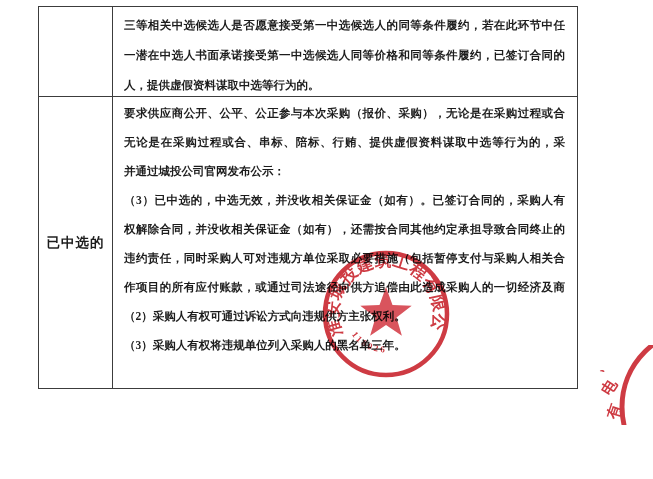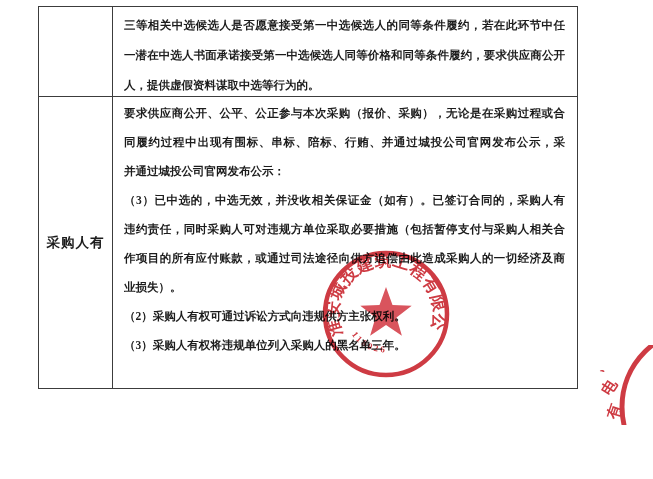--- a/index.html
+++ b/index.html
@@ -56,34 +56,34 @@
 </head>
 <body>
 
 <div class="page">
 
   <div class="doc-table">
     <div class="t-row r1">
       <div class="label-cell"></div>
       <div class="content-cell">
           <div class="line full">三等相关中选候选人是否愿意接受第一中选候选人的同等条件履约，若在此环节中任</div>
-          <div class="line full">一潜在中选人书面承诺接受第一中选候选人同等价格和同等条件履约，要求供应商公开</div>
+          <div class="line full">一潜在中选人书面承诺接受第一中选候选人同等价格和同等条件履约，已签订合同的</div>
           <div class="line">人，提供虚假资料谋取中选等行为的。</div>
         </div>
     </div>
     <div class="t-row r2">
-      <div class="label-cell">采购人有</div>
+      <div class="label-cell">已中选的</div>
       <div class="content-cell">
           <div class="line full">要求供应商公开、公平、公正参与本次采购（报价、采购），无论是在采购过程或合</div>
-          <div class="line full">同履约过程中出现有围标、串标、陪标、行贿、并通过城投公司官网发布公示，采</div>
+          <div class="line full">无论是在采购过程或合、串标、陪标、行贿、提供虚假资料谋取中选等行为的，采</div>
           <div class="line">并通过城投公司官网发布公示：</div>
           <div class="line full">（3）已中选的，中选无效，并没收相关保证金（如有）。已签订合同的，采购人有</div>
+          <div class="line full">权解除合同，并没收相关保证金（如有），还需按合同其他约定承担导致合同终止的</div>
           <div class="line full">违约责任，同时采购人可对违规方单位采取必要措施（包括暂停支付与采购人相关合</div>
           <div class="line full">作项目的所有应付账款，或通过司法途径向供方追偿由此造成采购人的一切经济及商</div>
-          <div class="line">业损失）。</div>
           <div class="line">（2）采购人有权可通过诉讼方式向违规供方主张权利。</div>
           <div class="line">（3）采购人有权将违规单位列入采购人的黑名单三年。</div>
         </div>
     </div>
   </div>
 
   <div class="seal">
     <svg width="160" height="160" viewBox="0 0 160 160">
       <defs>
         <path id="arcTop" d="M 36.5 100.3 A 48 48 0 1 1 123.5 100.3" fill="none"></path>

